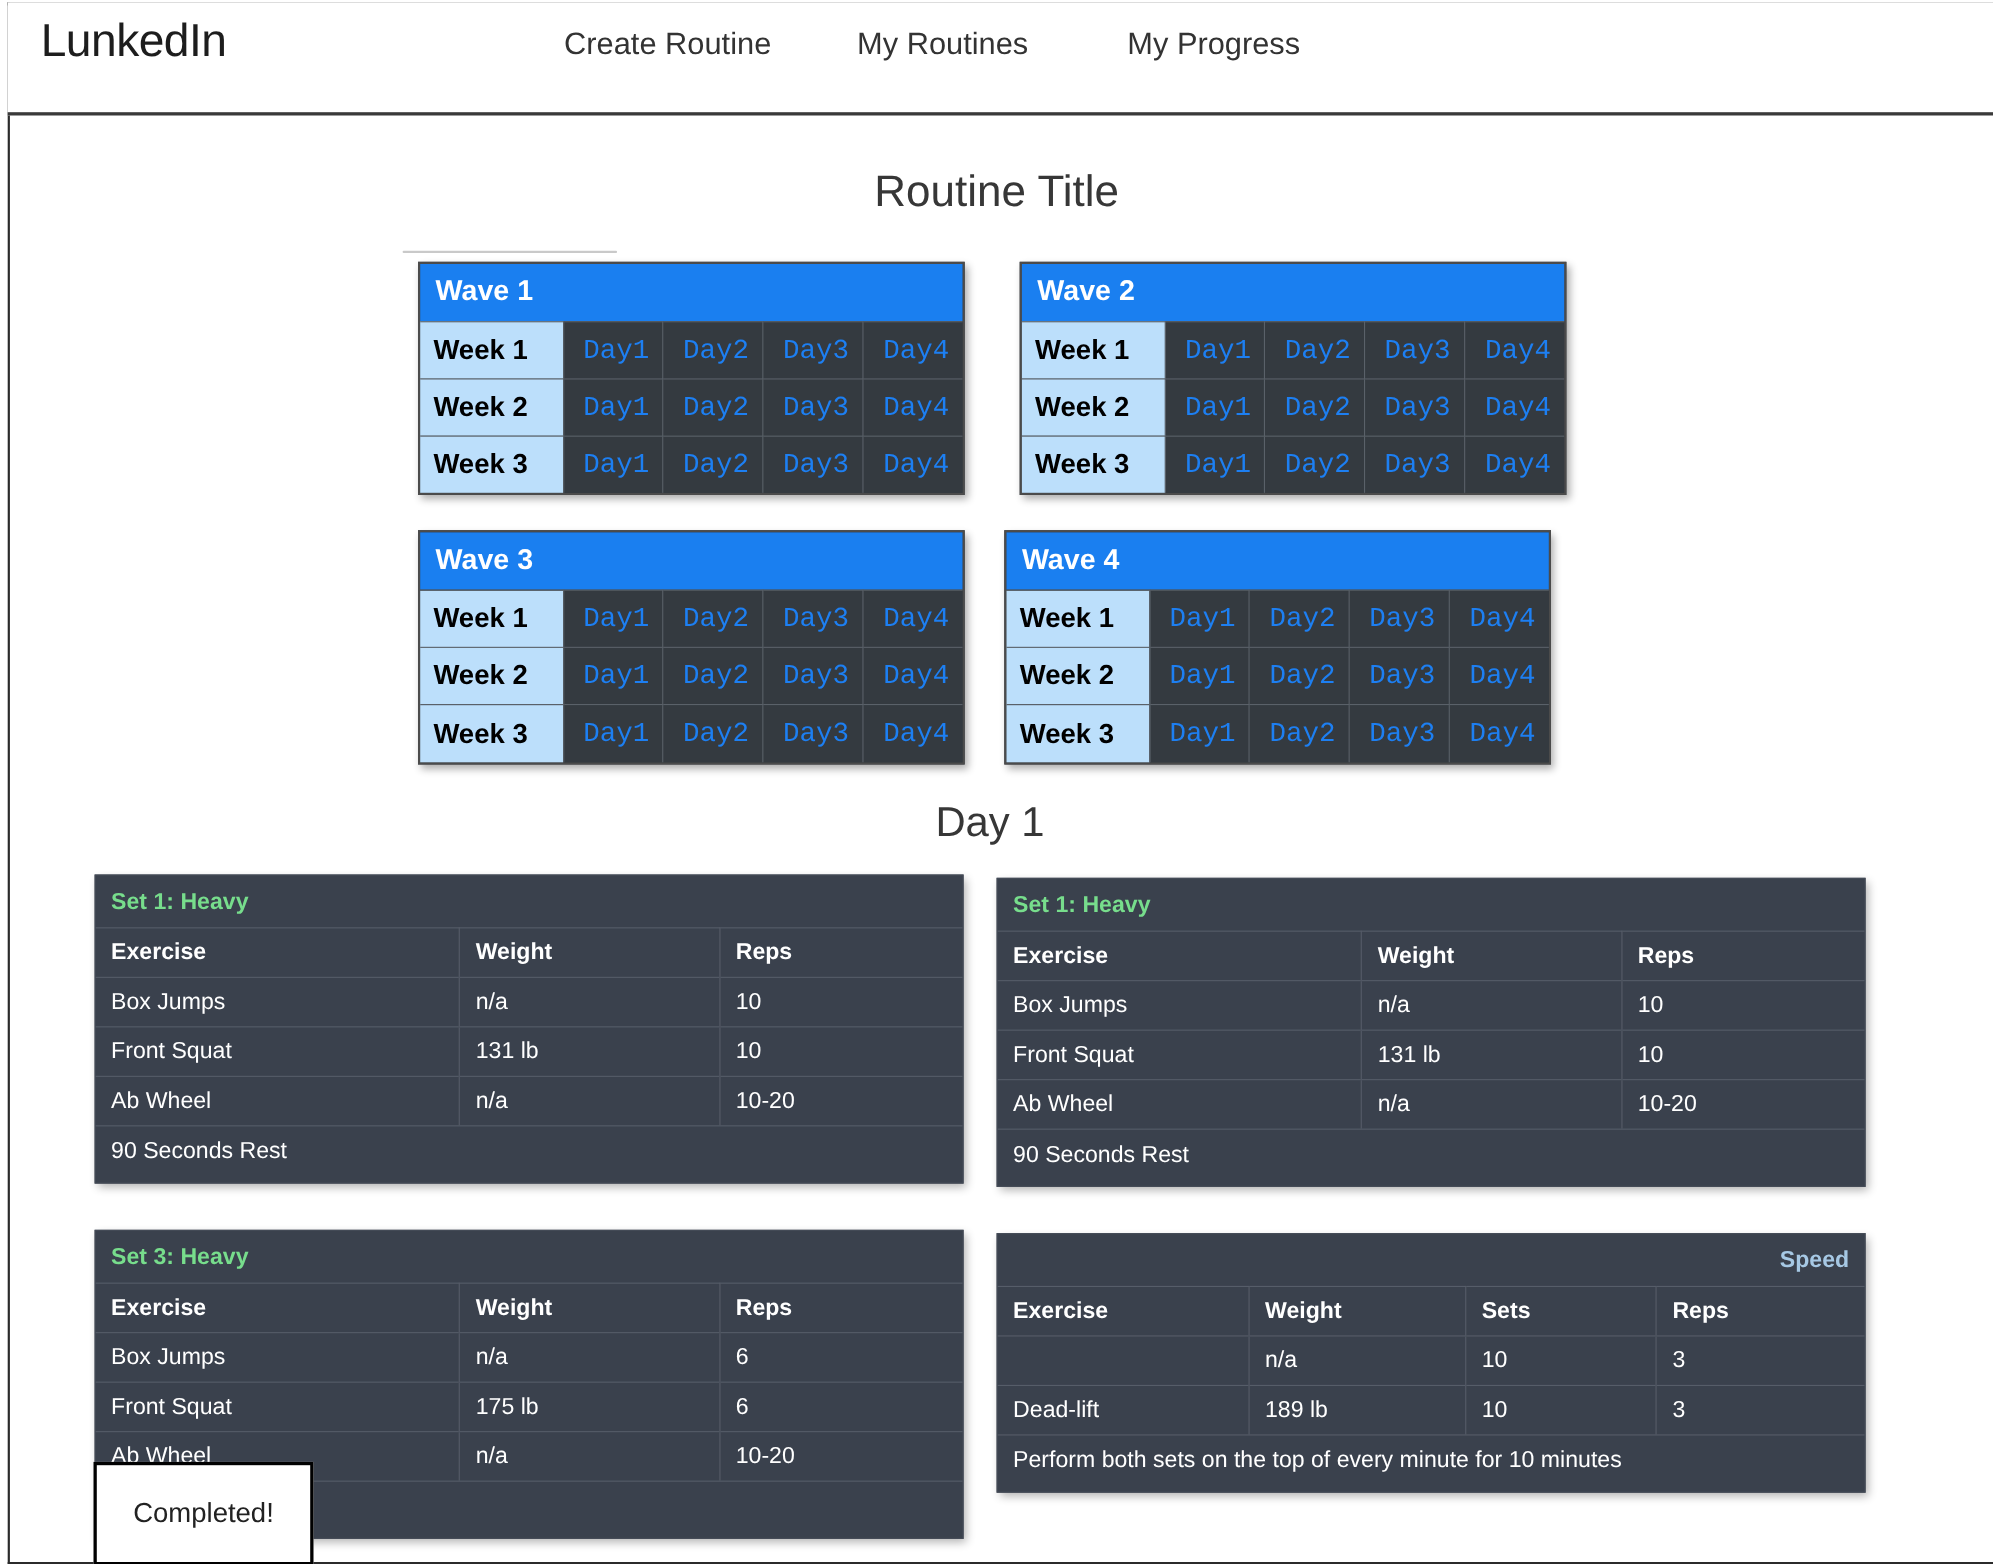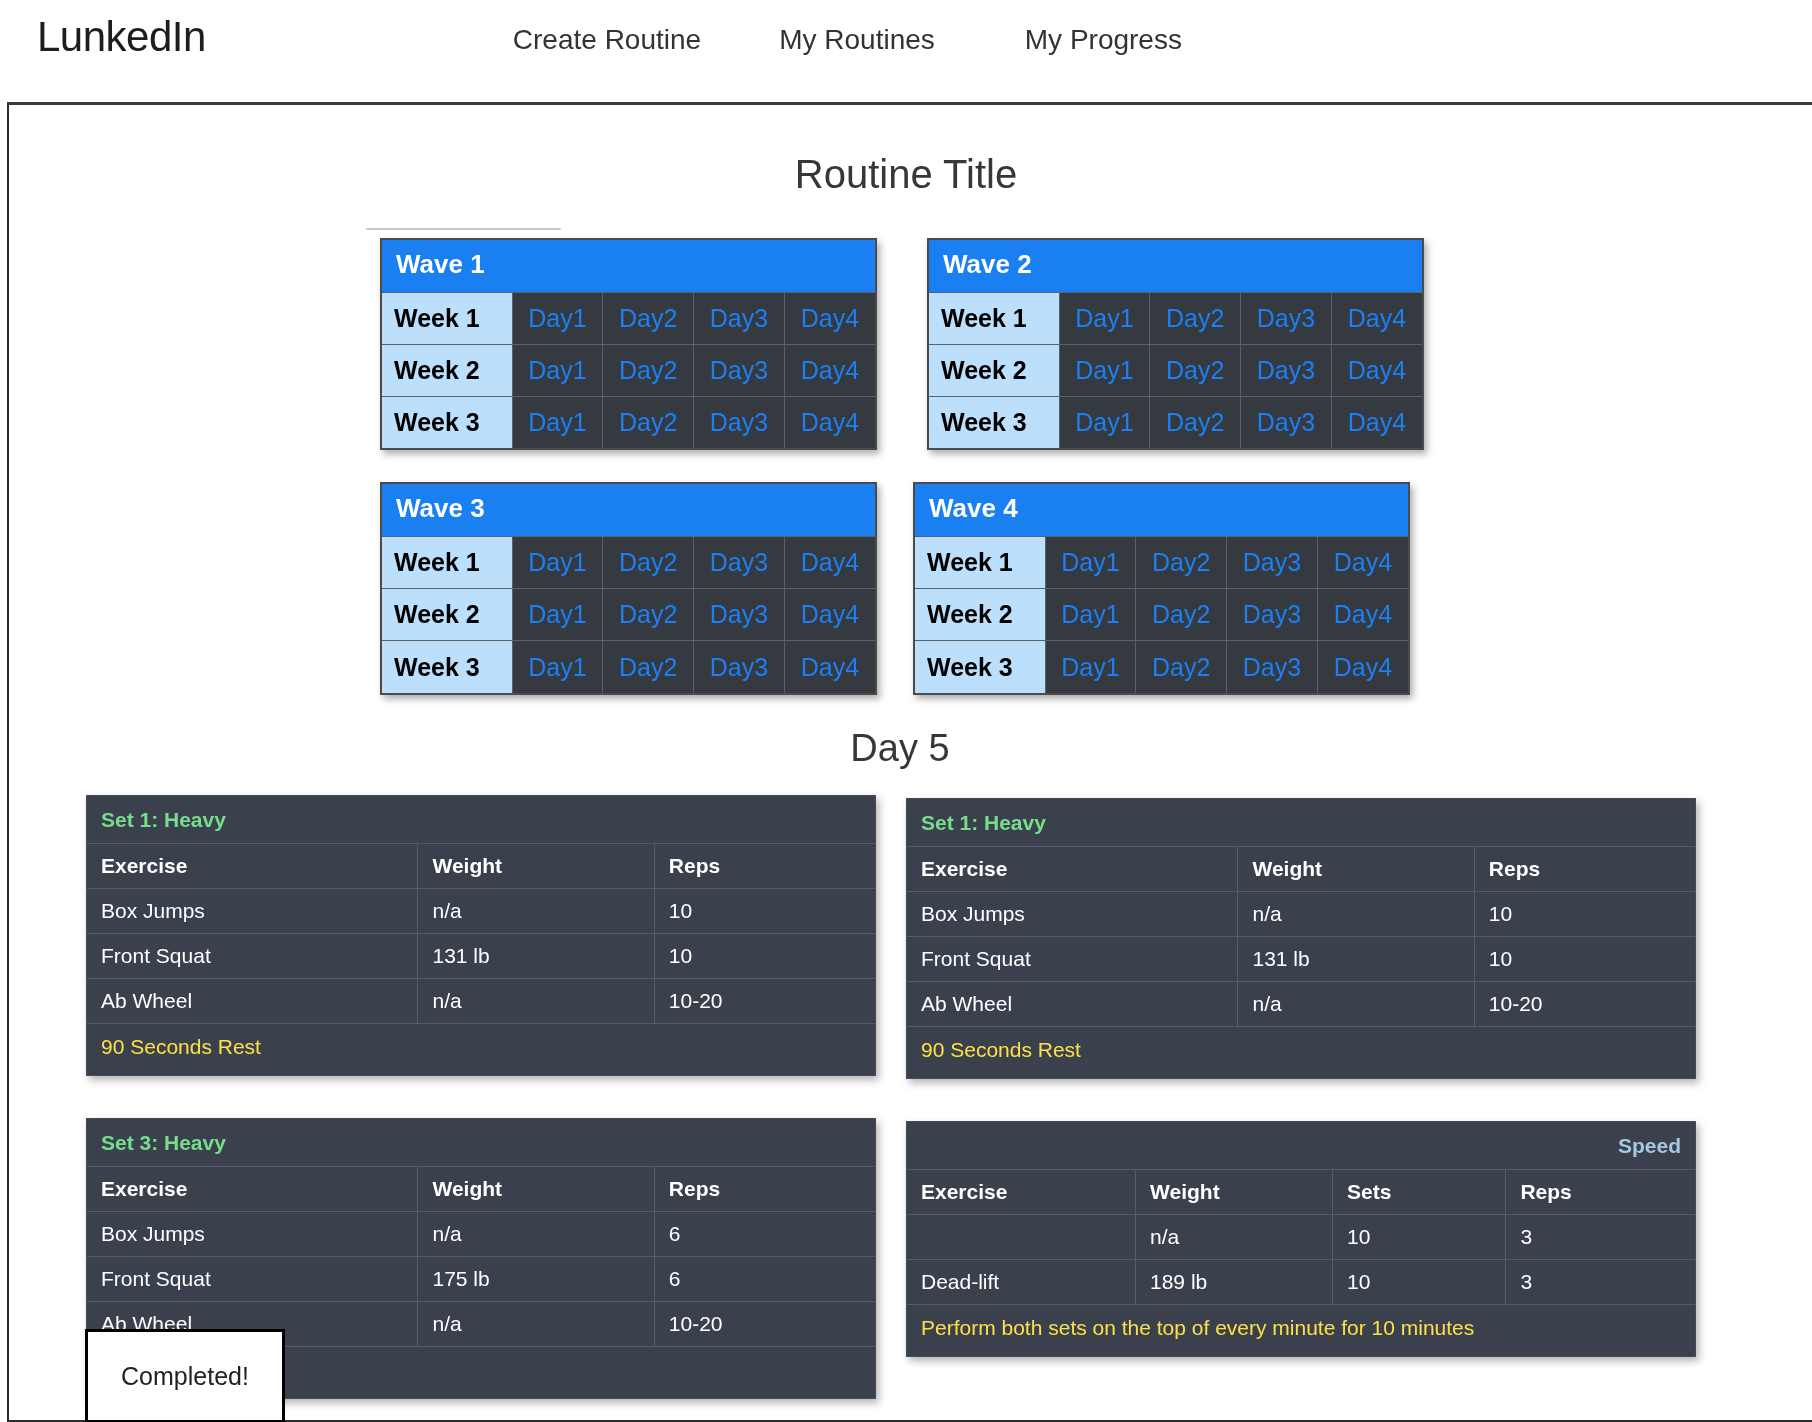--- a/index.html
+++ b/index.html
@@ -149,21 +149,22 @@
     background: #bcdffb;
     color: #000000;
     font-weight: bold;
     width: 130px;
     border-left: none;
   }
   .wave-table td.day-cell {
     background: #343a40;
     color: #1d7ff2;
     font-weight: 400;
-    text-align: center;
+    text-align: right;
+    font-family: Liberation Mono, monospace;
   }
   .wave-table tr:last-child td { border-bottom: none; }
   .wave-table td:last-child { border-right: none; }
 
   
   .sets-area {
     position: absolute;
     left: 0;
     top: 795px;
     width: 1696px;
@@ -223,21 +224,21 @@
 
   .set-table .c-4col-0 { width: 29%; }
   .set-table .c-4col-1 { width: 25%; }
   .set-table .c-4col-2 { width: 22%; }
   .set-table .c-4col-3 { width: 24%; }
 
   .set-footnote {
     border-top: 1px solid #565d69;
     padding: 11px 14px 16px 14px;
     font-size: 21px;
-    color: #fde047;
+    color: #ffffff;
   }
 
   
   .completed-button {
     position: absolute;
     left: 85px;
     top: 1329px;
     width: 200px;
     height: 94px;
     background: #ffffff;
@@ -386,21 +387,21 @@
             <td class="day-cell">Day2</td>
             <td class="day-cell">Day3</td>
             <td class="day-cell">Day4</td>
           </tr>
         </tbody>
       </table>
     </div>
   </div>
 </div>
 
-<div class="day-title">Day 5</div>
+<div class="day-title">Day 1</div>
 
 <div class="sets-area">
 
   <div class="sets-row">
     <div class="set-col-left">
       <div class="set-card">
         <div class="set-card-title heavy">Set 1: Heavy</div>
         <table class="set-table">
           <thead>
             <tr>

